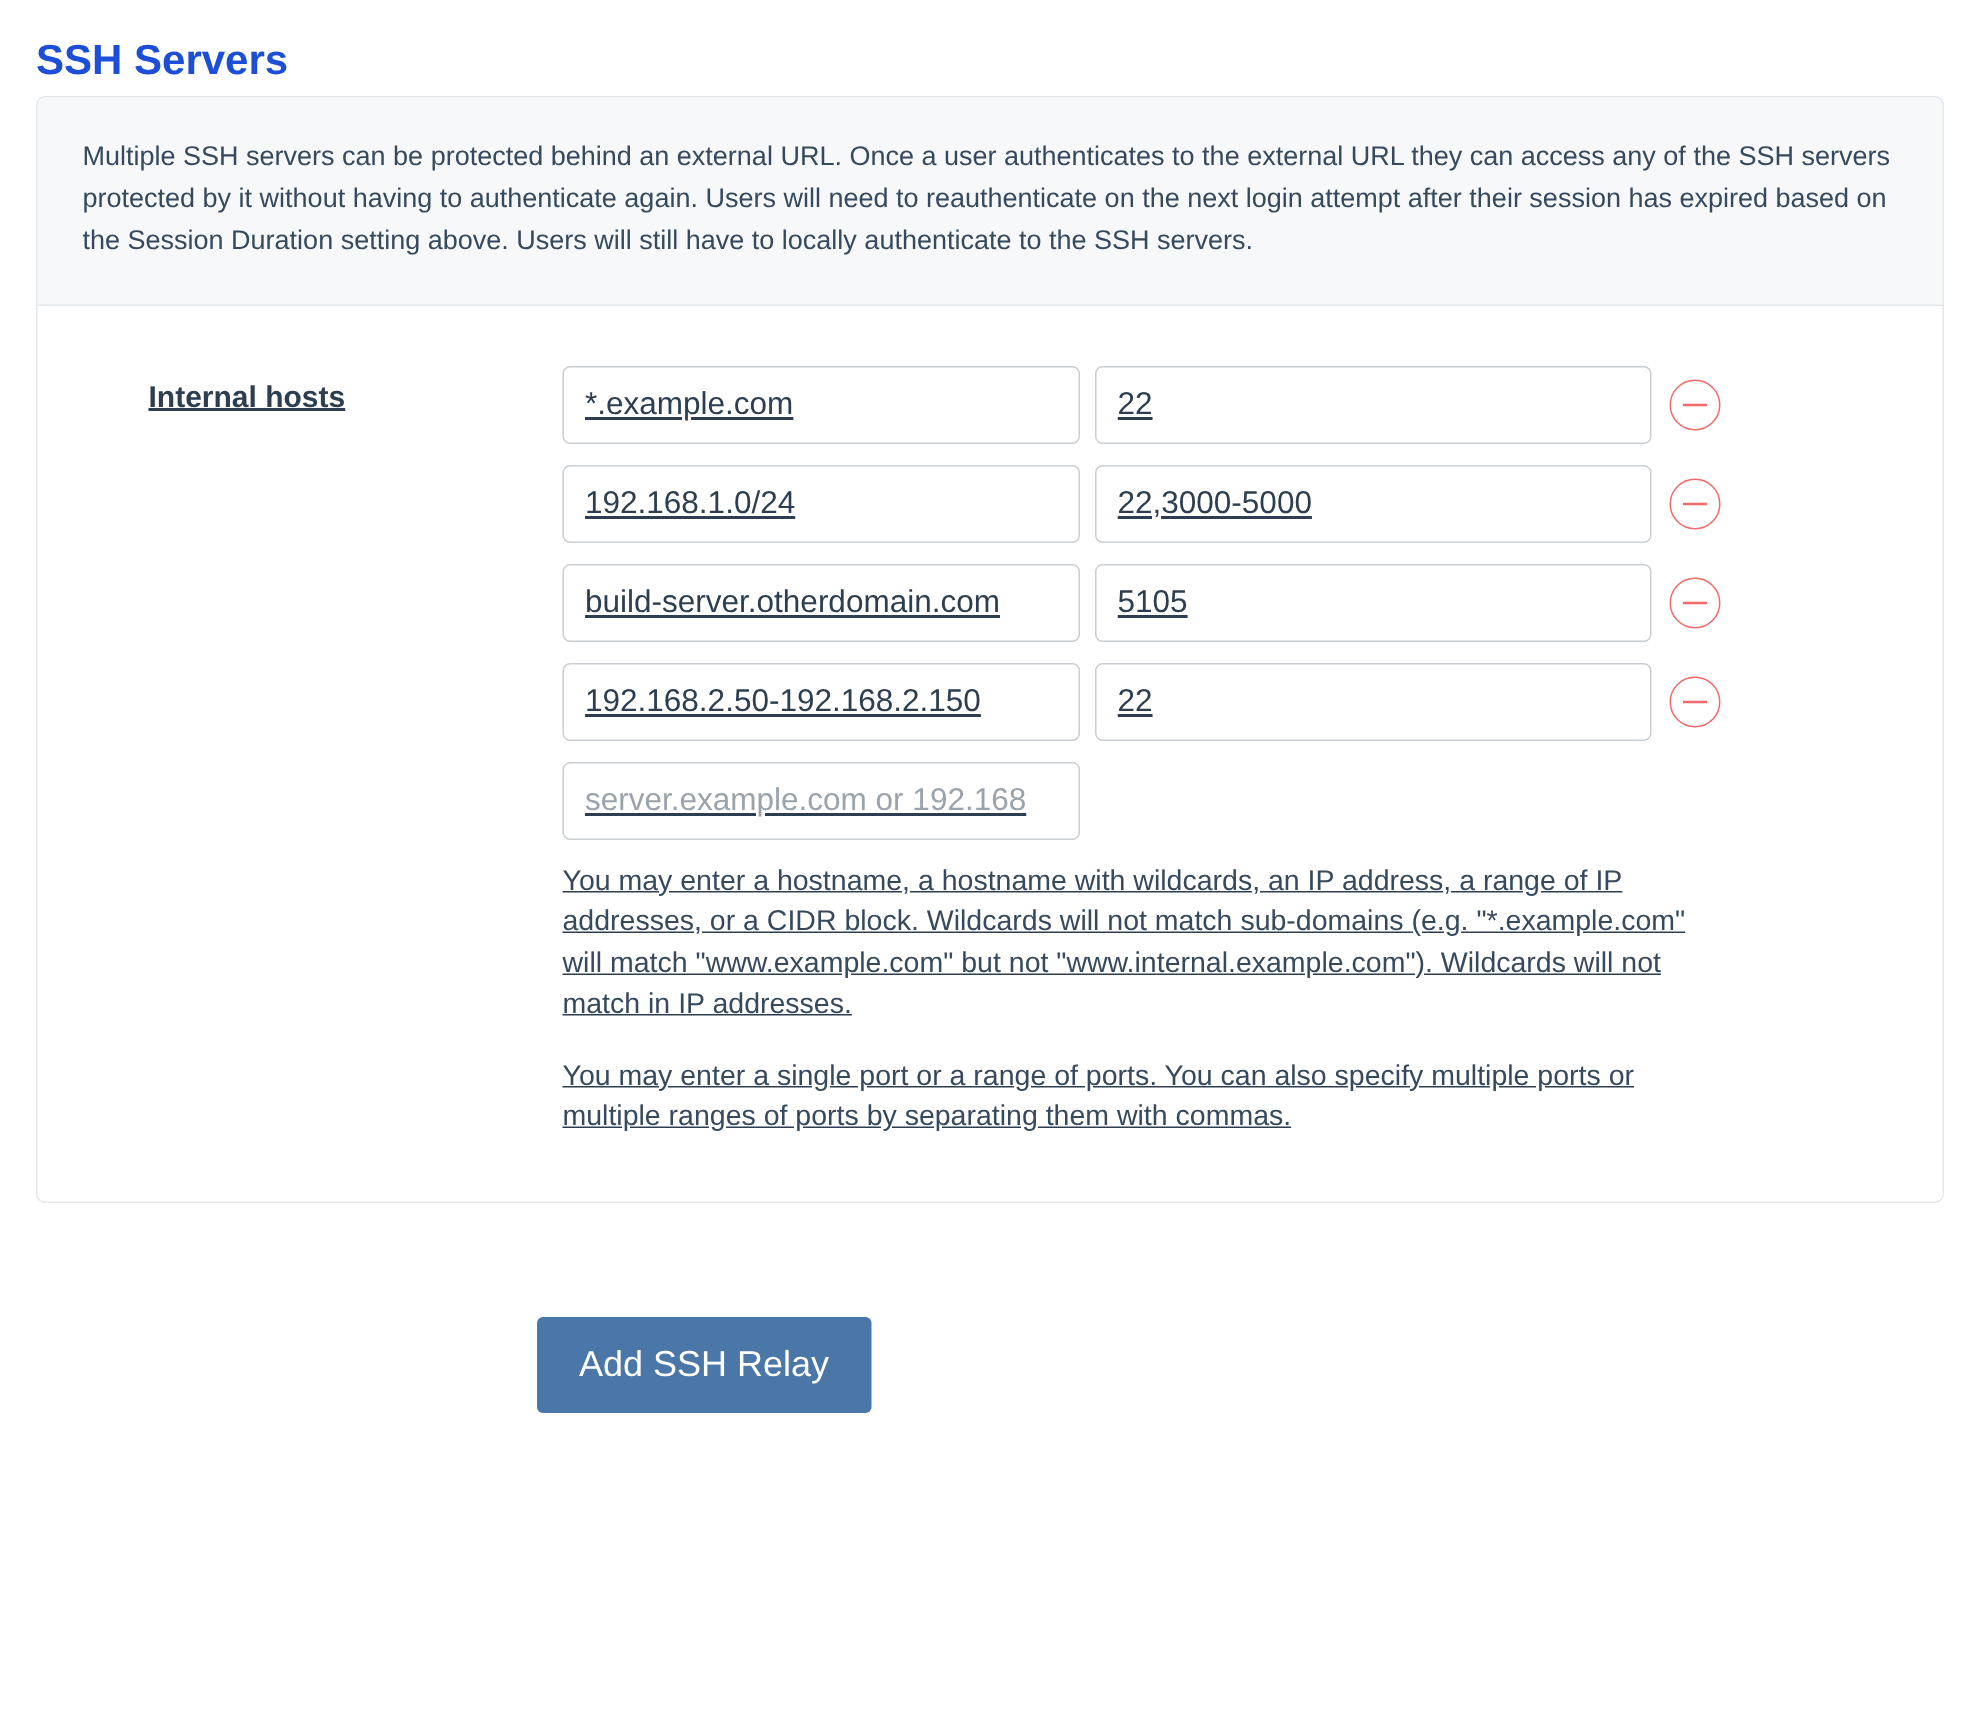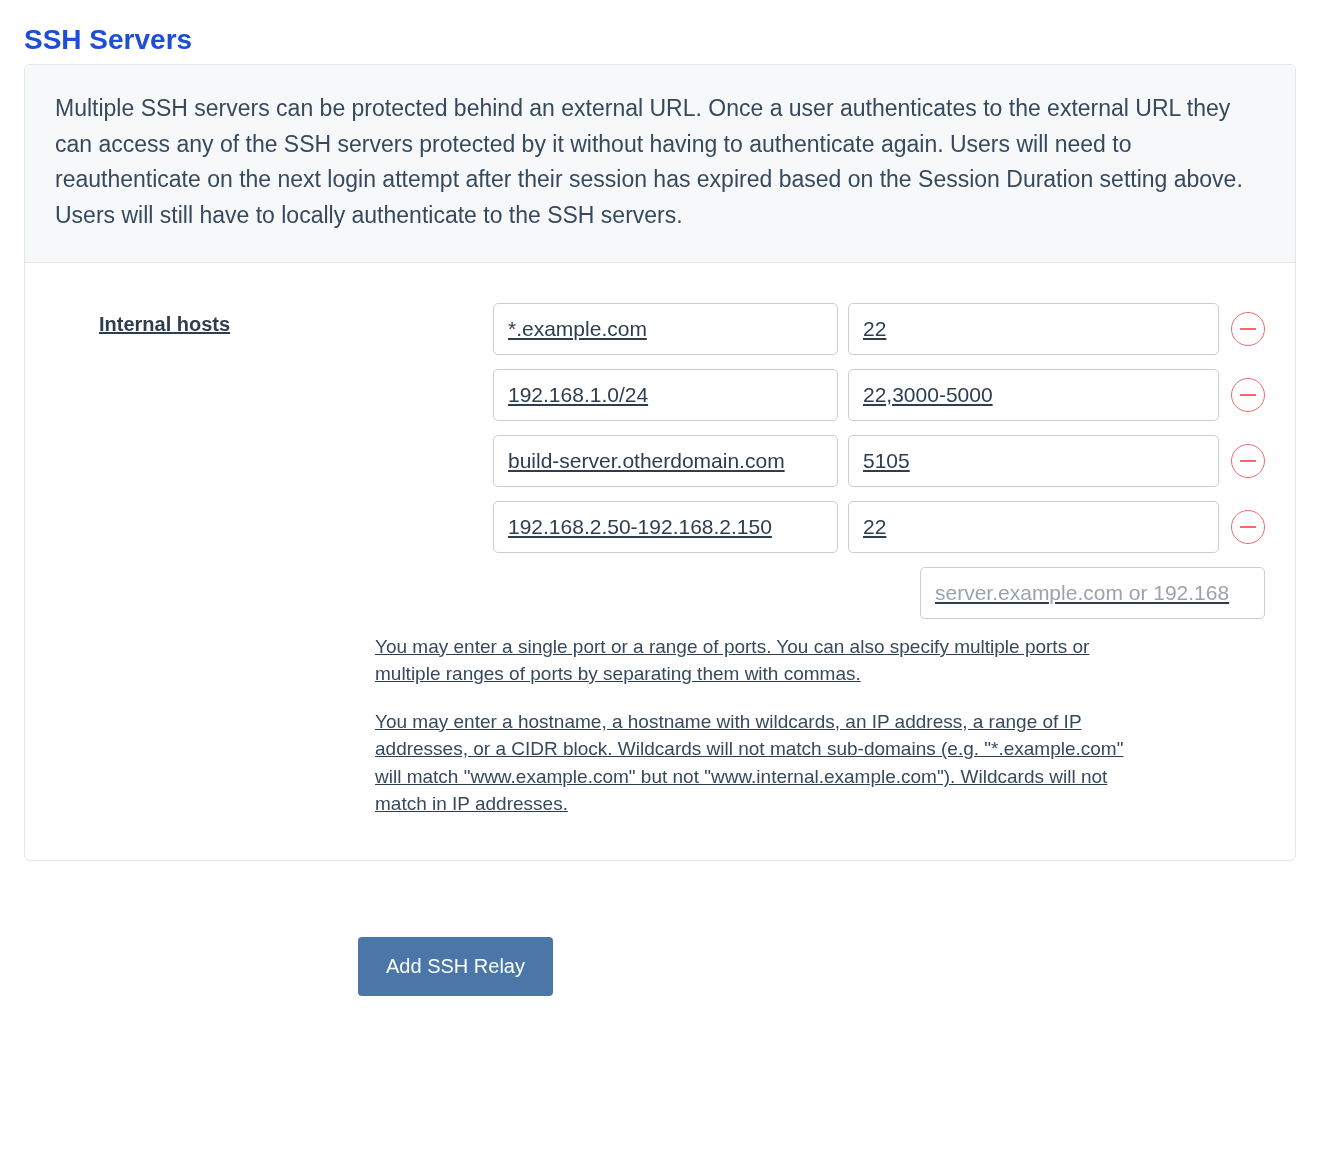--- a/index.html
+++ b/index.html
@@ -18,21 +18,21 @@
     }
     .panel {
       border: 1px solid #e4e7ea;
       border-radius: 6px;
       overflow: hidden;
       margin-top: 4px;
     }
     .panel-desc {
       background: #f6f8fa;
       padding: 26px 30px 28px 30px;
-      font-size: 23px;
+      font-size: 18px;
       line-height: 1.55;
       color: #36495d;
       border-bottom: 1px solid #e4e7ea;
     }
     .panel-body {
       padding: 40px 30px 42px 30px;
       display: flex;
       gap: 40px;
       text-decoration: underline;
     }
@@ -45,21 +45,20 @@
       padding-left: 44px;
     }
     .field-inputs {
       flex: 1;
     }
     .row {
       display: flex;
       align-items: center;
       margin-bottom: 14px;
       gap: 10px;
-      justify-content: flex-end;
     }
     .row:last-of-type { margin-bottom: 12px; }
     .txt {
       height: 52px;
       border: 1px solid #c9ced3;
       border-radius: 5px;
       font-size: 21px;
       padding: 0 14px;
       color: #2c3e50;
       background: #fff;
@@ -90,21 +89,21 @@
     }
     .help p + p { margin-top: 20px; }
     .primary-btn {
       display: inline-block;
       margin-top: 76px;
       margin-left: 334px;
       background: #4a76a8;
       color: #fff;
       border: none;
       border-radius: 4px;
-      font-size: 20px;
+      font-size: 24px;
       font-weight: 400;
       padding: 18px 28px;
       cursor: pointer;
     }
   </style>
 </head>
 <body>
 
 
 
@@ -155,22 +154,22 @@
               <rect width="16" height="2" fill="#f26a6a"></rect>
             </svg>
         </button>
       </div>
 
       <div class="row">
         <input class="txt host" placeholder="server.example.com or 192.168" style="">
       </div>
 
       <div class="help">
+        <p>You may enter a hostname, a hostname with wildcards, an IP address, a range of IP addresses, or a CIDR block. Wildcards will not match sub-domains (e.g. "*.example.com" will match "www.example.com" but not "www.internal.example.com"). Wildcards will not match in IP addresses.</p>
         <p>You may enter a single port or a range of ports. You can also specify multiple ports or multiple ranges of ports by separating them with commas.</p>
-        <p>You may enter a hostname, a hostname with wildcards, an IP address, a range of IP addresses, or a CIDR block. Wildcards will not match sub-domains (e.g. "*.example.com" will match "www.example.com" but not "www.internal.example.com"). Wildcards will not match in IP addresses.</p>
       </div>
 
     </div>
   </div>
 </div>
 
 <button class="primary-btn">Add SSH Relay</button>
 
 
 

